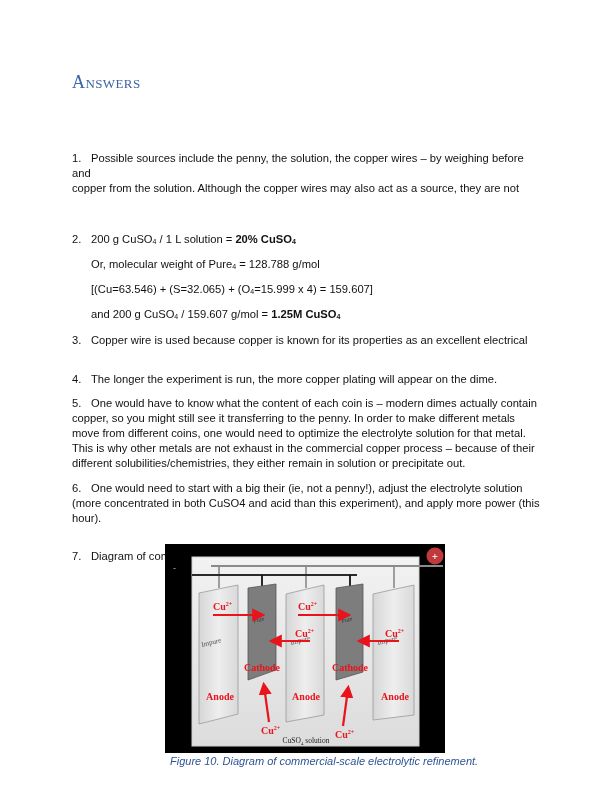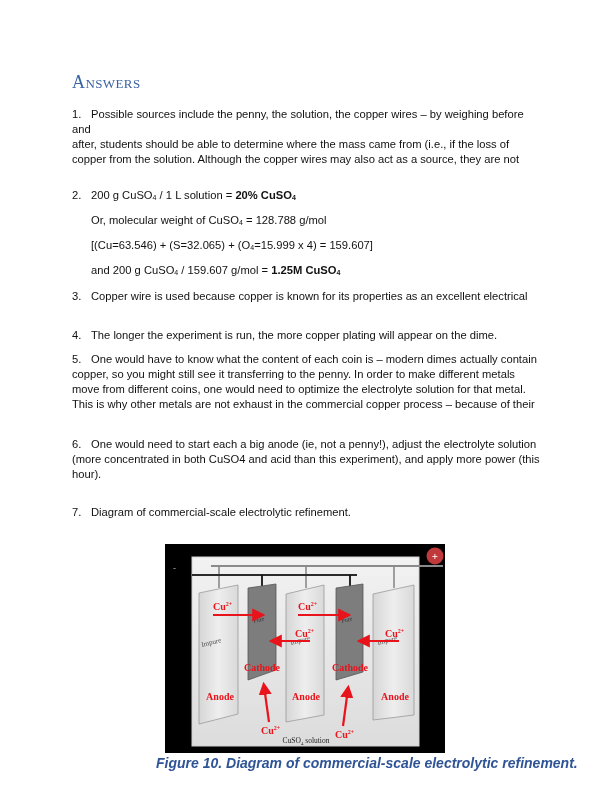--- a/index.html
+++ b/index.html
@@ -5,50 +5,49 @@
   html, body { margin: 0; padding: 0; }
   body {
     width: 612px; height: 792px; background: #ffffff; position: relative; overflow: hidden;
     font-family: "Liberation Sans", sans-serif; color: #111111;
   }
   .heading {
     position: absolute; left: 72px; top: 72px;
     font-family: "Liberation Serif", serif; font-size: 18px; color: #3a63a5;
     letter-spacing: 0.4px; font-variant: small-caps;
   }
-  .para { position: absolute; left: 72px; width: 470px; font-size: 11.2px; line-height: 15px; }
+  .para { position: absolute; left: 72px; width: 470px; font-size: 11.2px; line-height: 15px; margin-top: 44px; }
   .indent { left: 91px; }
   .num { display: inline-block; width: 19px; }
   b { font-weight: bold; }
   sub { font-size: 7px; vertical-align: -1px; line-height: 0; }
   .figure {
     position: absolute; left: 165px; top: 544px; width: 280px; height: 209px; background: #000;
   }
   .caption {
-    position: absolute; left: 156px; top: 755px;
-    font-size: 14px; font-style: italic; color: #2f5496; font-weight: bold;
+    position: absolute; left: 170px; top: 755px;
+    font-size: 11px; font-style: italic; color: #2f5496;
   }
   svg text { font-family: "Liberation Serif", serif; }
 </style>
 </head>
 <body>
 
 <div class="heading">Answers</div>
 
 <div class="para" style="top:107px;">
   <div><span class="num">1.</span><span>Possible sources include the penny, the solution, the copper wires – by weighing before and</span></div>
-  <div>after, students should be able to determine where the mass came from (i.e., if the loss of</div>
   <div>copper from the solution. Although the copper wires may also act as a source, they are not</div>
 </div>
 
 <div class="para" style="top:188px;">
   <span class="num">2.</span><span>200 g CuSO</span><sub>4</sub><span> / 1 L solution = </span><b><span>20% CuSO</span><sub>4</sub></b>
 </div>
 <div class="para indent" style="top:213px;">
-  <span>Or, molecular weight of CuSO</span><sub>4</sub><span> = 128.788 g/mol</span>
+  <span>Or, molecular weight of Pure</span><sub>4</sub><span> = 128.788 g/mol</span>
 </div>
 <div class="para indent" style="top:238px;">
   <span>[(Cu=63.546) + (S=32.065) + (O</span><sub>4</sub><span>=15.999 x 4) = 159.607]</span>
 </div>
 <div class="para indent" style="top:263px;">
   <span>and 200 g CuSO</span><sub>4</sub><span> / 159.607 g/mol = </span><b><span>1.25M CuSO</span><sub>4</sub></b>
 </div>
 
 <div class="para" style="top:289px;">
   <div><span class="num">3.</span><span>Copper wire is used because copper is known for its properties as an excellent electrical</span></div>
@@ -56,24 +55,25 @@
 
 <div class="para" style="top:328px;">
   <div><span class="num">4.</span><span>The longer the experiment is run, the more copper plating will appear on the dime.</span></div>
 </div>
 
 <div class="para" style="top:352px;">
   <div><span class="num">5.</span><span>One would have to know what the content of each coin is – modern dimes actually contain</span></div>
   <div>copper, so you might still see it transferring to the penny. In order to make different metals</div>
   <div>move from different coins, one would need to optimize the electrolyte solution for that metal.</div>
   <div>This is why other metals are not exhaust in the commercial copper process – because of their</div>
+  <div>different solubilities/chemistries, they either remain in solution or precipitate out.</div>
 </div>
 
 <div class="para" style="top:437px;">
-  <div><span class="num">6.</span><span>One would need to start each a big anode (ie, not a penny!), adjust the electrolyte solution</span></div>
+  <div><span class="num">6.</span><span>One would need to start with a big their (ie, not a penny!), adjust the electrolyte solution</span></div>
   <div>(more concentrated in both CuSO4 and acid than this experiment), and apply more power (this</div>
   <div>hour).</div>
 </div>
 
 <div class="para" style="top:505px;">
   <div><span class="num">7.</span><span>Diagram of commercial-scale electrolytic refinement.</span></div>
 </div>
 
 <div class="figure">
   <svg width="280" height="209" viewBox="0 0 280 209">

